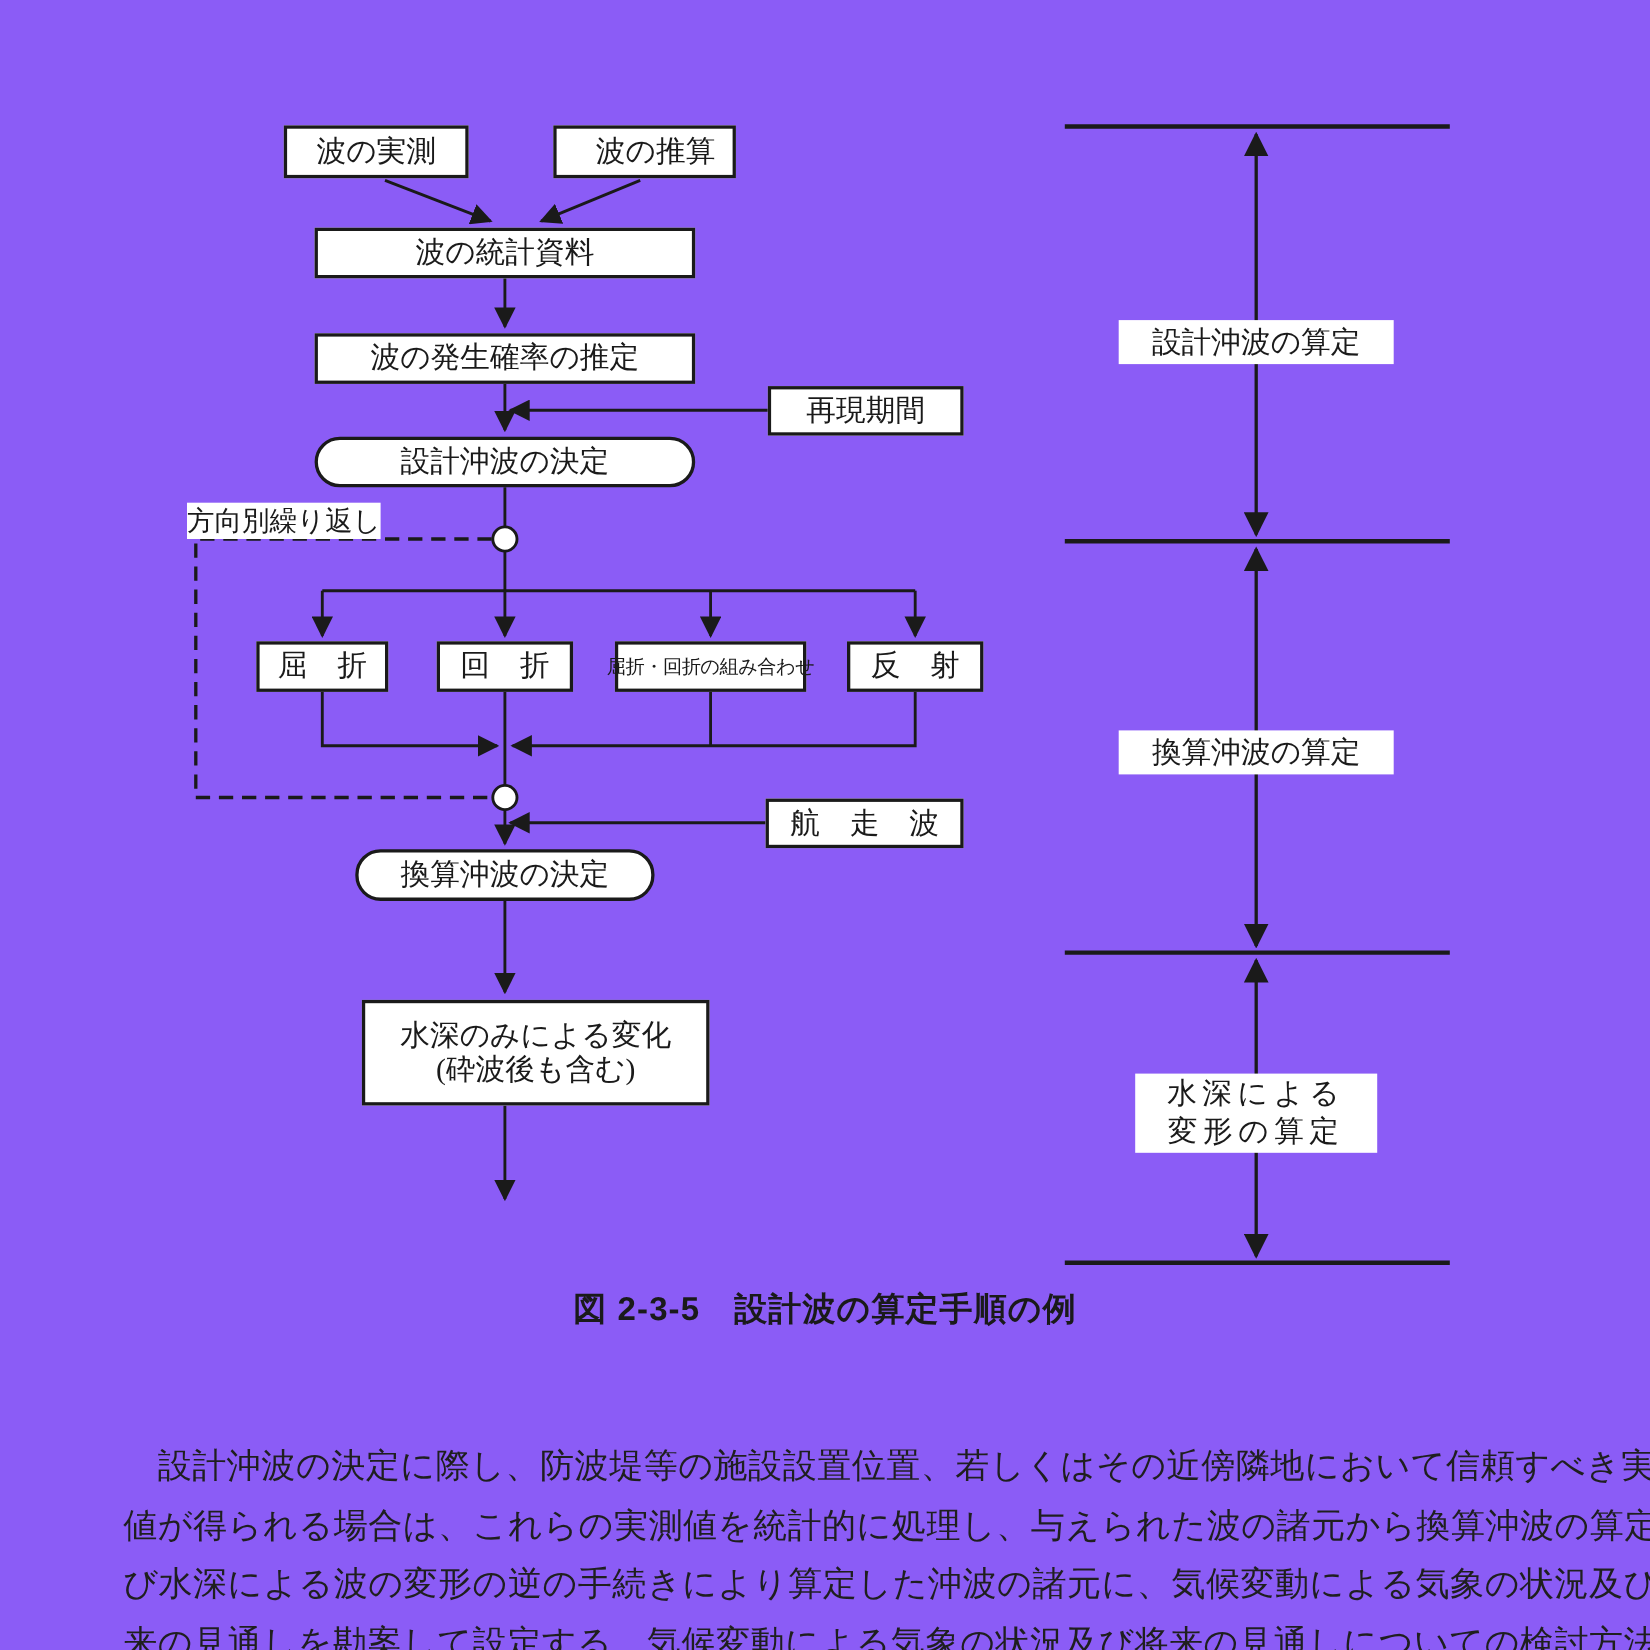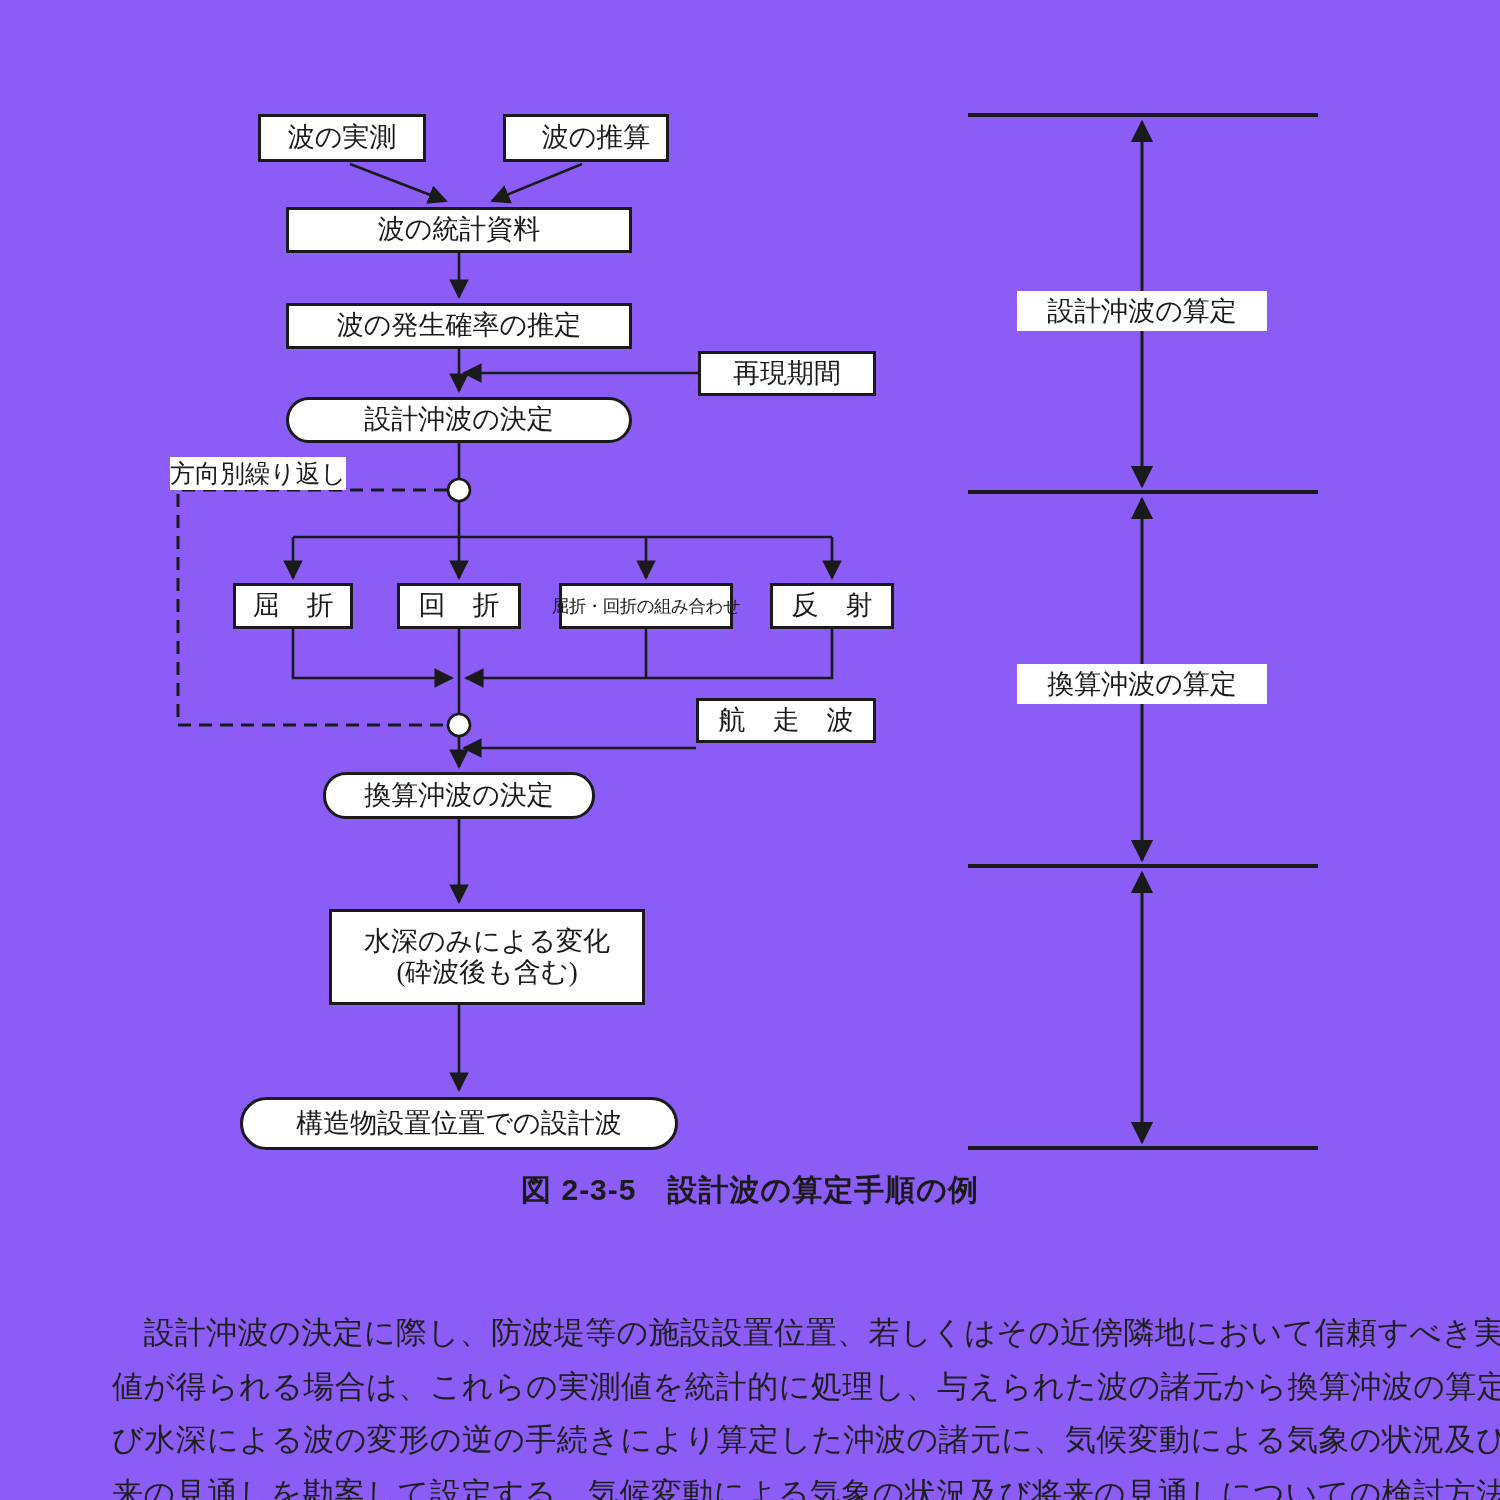--- a/index.html
+++ b/index.html
@@ -167,35 +167,38 @@
   <div class="floating-label" style="left:170px; top:457px;">方向別繰り返し</div>
 
   <div class="node" style="left:233px; top:583px; width:120px; height:46px;">屈　折</div>
 
   <div class="node" style="left:397px; top:583px; width:124px; height:46px;">回　折</div>
 
   <div class="node small-text" style="left:559px; top:583px; width:174px; height:46px;">屈折・回折の組み合わせ</div>
 
   <div class="node" style="left:770px; top:583px; width:124px; height:46px;">反　射</div>
 
-  <div class="node" style="left:696px; top:698px; width:180px; height:45px;text-align:right;">航　走　波</div>
+  <div class="node" style="left:696px; top:726px; width:180px; height:45px;text-align:right;">航　走　波</div>
 
   <div class="node rounded" style="left:323px; top:772px; width:272px; height:47px;">換算沖波の決定</div>
 
   <div class="node two-line" style="left:301px; top:909px; width:316px; height:96px;">
     <div>水深のみによる変化</div>
     <div>(砕波後も含む)</div>
   </div>
 
-  <div class="node rounded" style="left:240px; top:1097px; width:438px; height:53px; border-radius:27px;">構造物設置位置での設計波</div>
 
   <div class="stage-label" style="left:1017px; top:291px; width:250px;">設計沖波の算定</div>
 
   <div class="stage-label" style="left:1017px; top:664px; width:250px;">換算沖波の算定</div>
 
+  <div class="stage-label two-line" style="left:1032px; top:976px; width:220px;">
+    <div>水深による</div>
+    <div>変形の算定</div>
+  </div>
 
   <div class="caption">図 2-3-5　設計波の算定手順の例</div>
 
 
   <div class="paragraph">
     <div class="pline">　設計沖波の決定に際し、防波堤等の施設設置位置、若しくはその近傍隣地において信頼すべき実測</div>
     <div class="pline">値が得られる場合は、これらの実測値を統計的に処理し、与えられた波の諸元から換算沖波の算定及</div>
     <div class="pline">び水深による波の変形の逆の手続きにより算定した沖波の諸元に、気候変動による気象の状況及び将</div>
     <div class="pline">来の見通しを勘案して設定する。気候変動による気象の状況及び将来の見通しについての検討方法並</div>
   </div>

